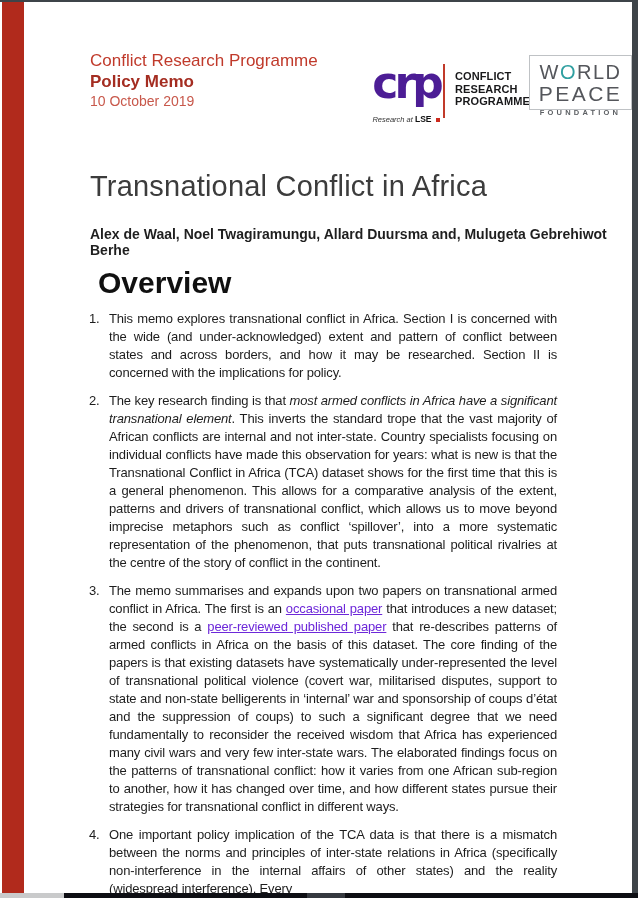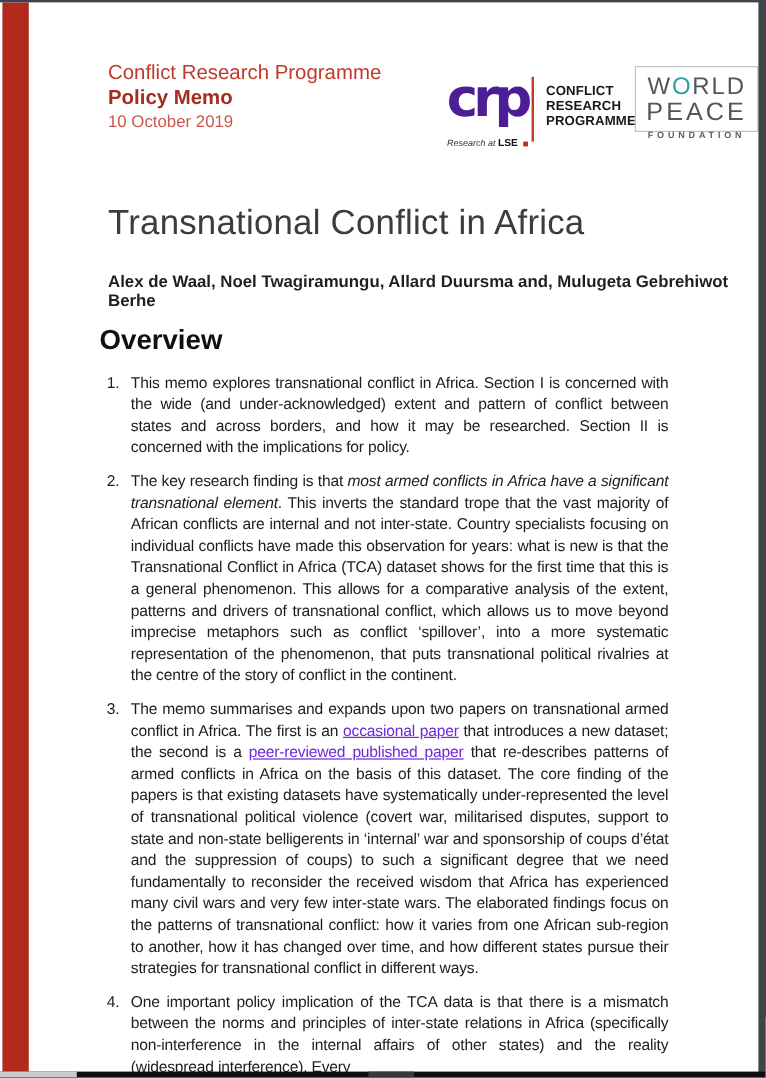--- a/index.html
+++ b/index.html
@@ -39,21 +39,21 @@
               background:#fff; border:1px solid #bfc2c5; padding-top:6px; text-align:center; }
   .wpf-world { font-size:20px; line-height:21px; letter-spacing:1.5px; color:#54565b; }
   .wpf-o     { color:#2f9fa0; }
   .wpf-peace { font-size:21px; line-height:22px; letter-spacing:2.5px; color:#54565b; }
   .wpf-foundation { margin-top:3px; font-size:7.5px; letter-spacing:3.2px; font-weight:700; color:#5d6064; }
 
   
   .doc-title { position:absolute; left:90px; top:168px; margin:0; font-size:29px; line-height:36px;
                font-weight:300; color:#3c3c3c; letter-spacing:0.2px; }
   .authors   { position:absolute; left:90px; top:226px; font-size:14px; font-weight:700; color:#1f1f1f; }
-  .sec-head  { position:absolute; left:83px; top:269px; margin:0; font-size:23px; line-height:28px;
+  .sec-head  { position:absolute; left:98px; top:269px; margin:0; font-size:30px; line-height:28px;
                font-weight:700; color:#101010; }
   .ov-list { position:absolute; left:89px; top:310px; width:468px; margin:0; padding:0; list-style:none;
              font-size:13px; line-height:18px; color:#1d1d1d; letter-spacing:-0.15px; }
   .li  { display:flex; margin-bottom:10px; }
   .num { flex:none; width:20px; }
   .txt { flex:1; text-align:justify; }
   .it  { font-style:italic; }
   .txt a { color:#6d28d9; text-decoration:underline; }
 </style>
 </head>

